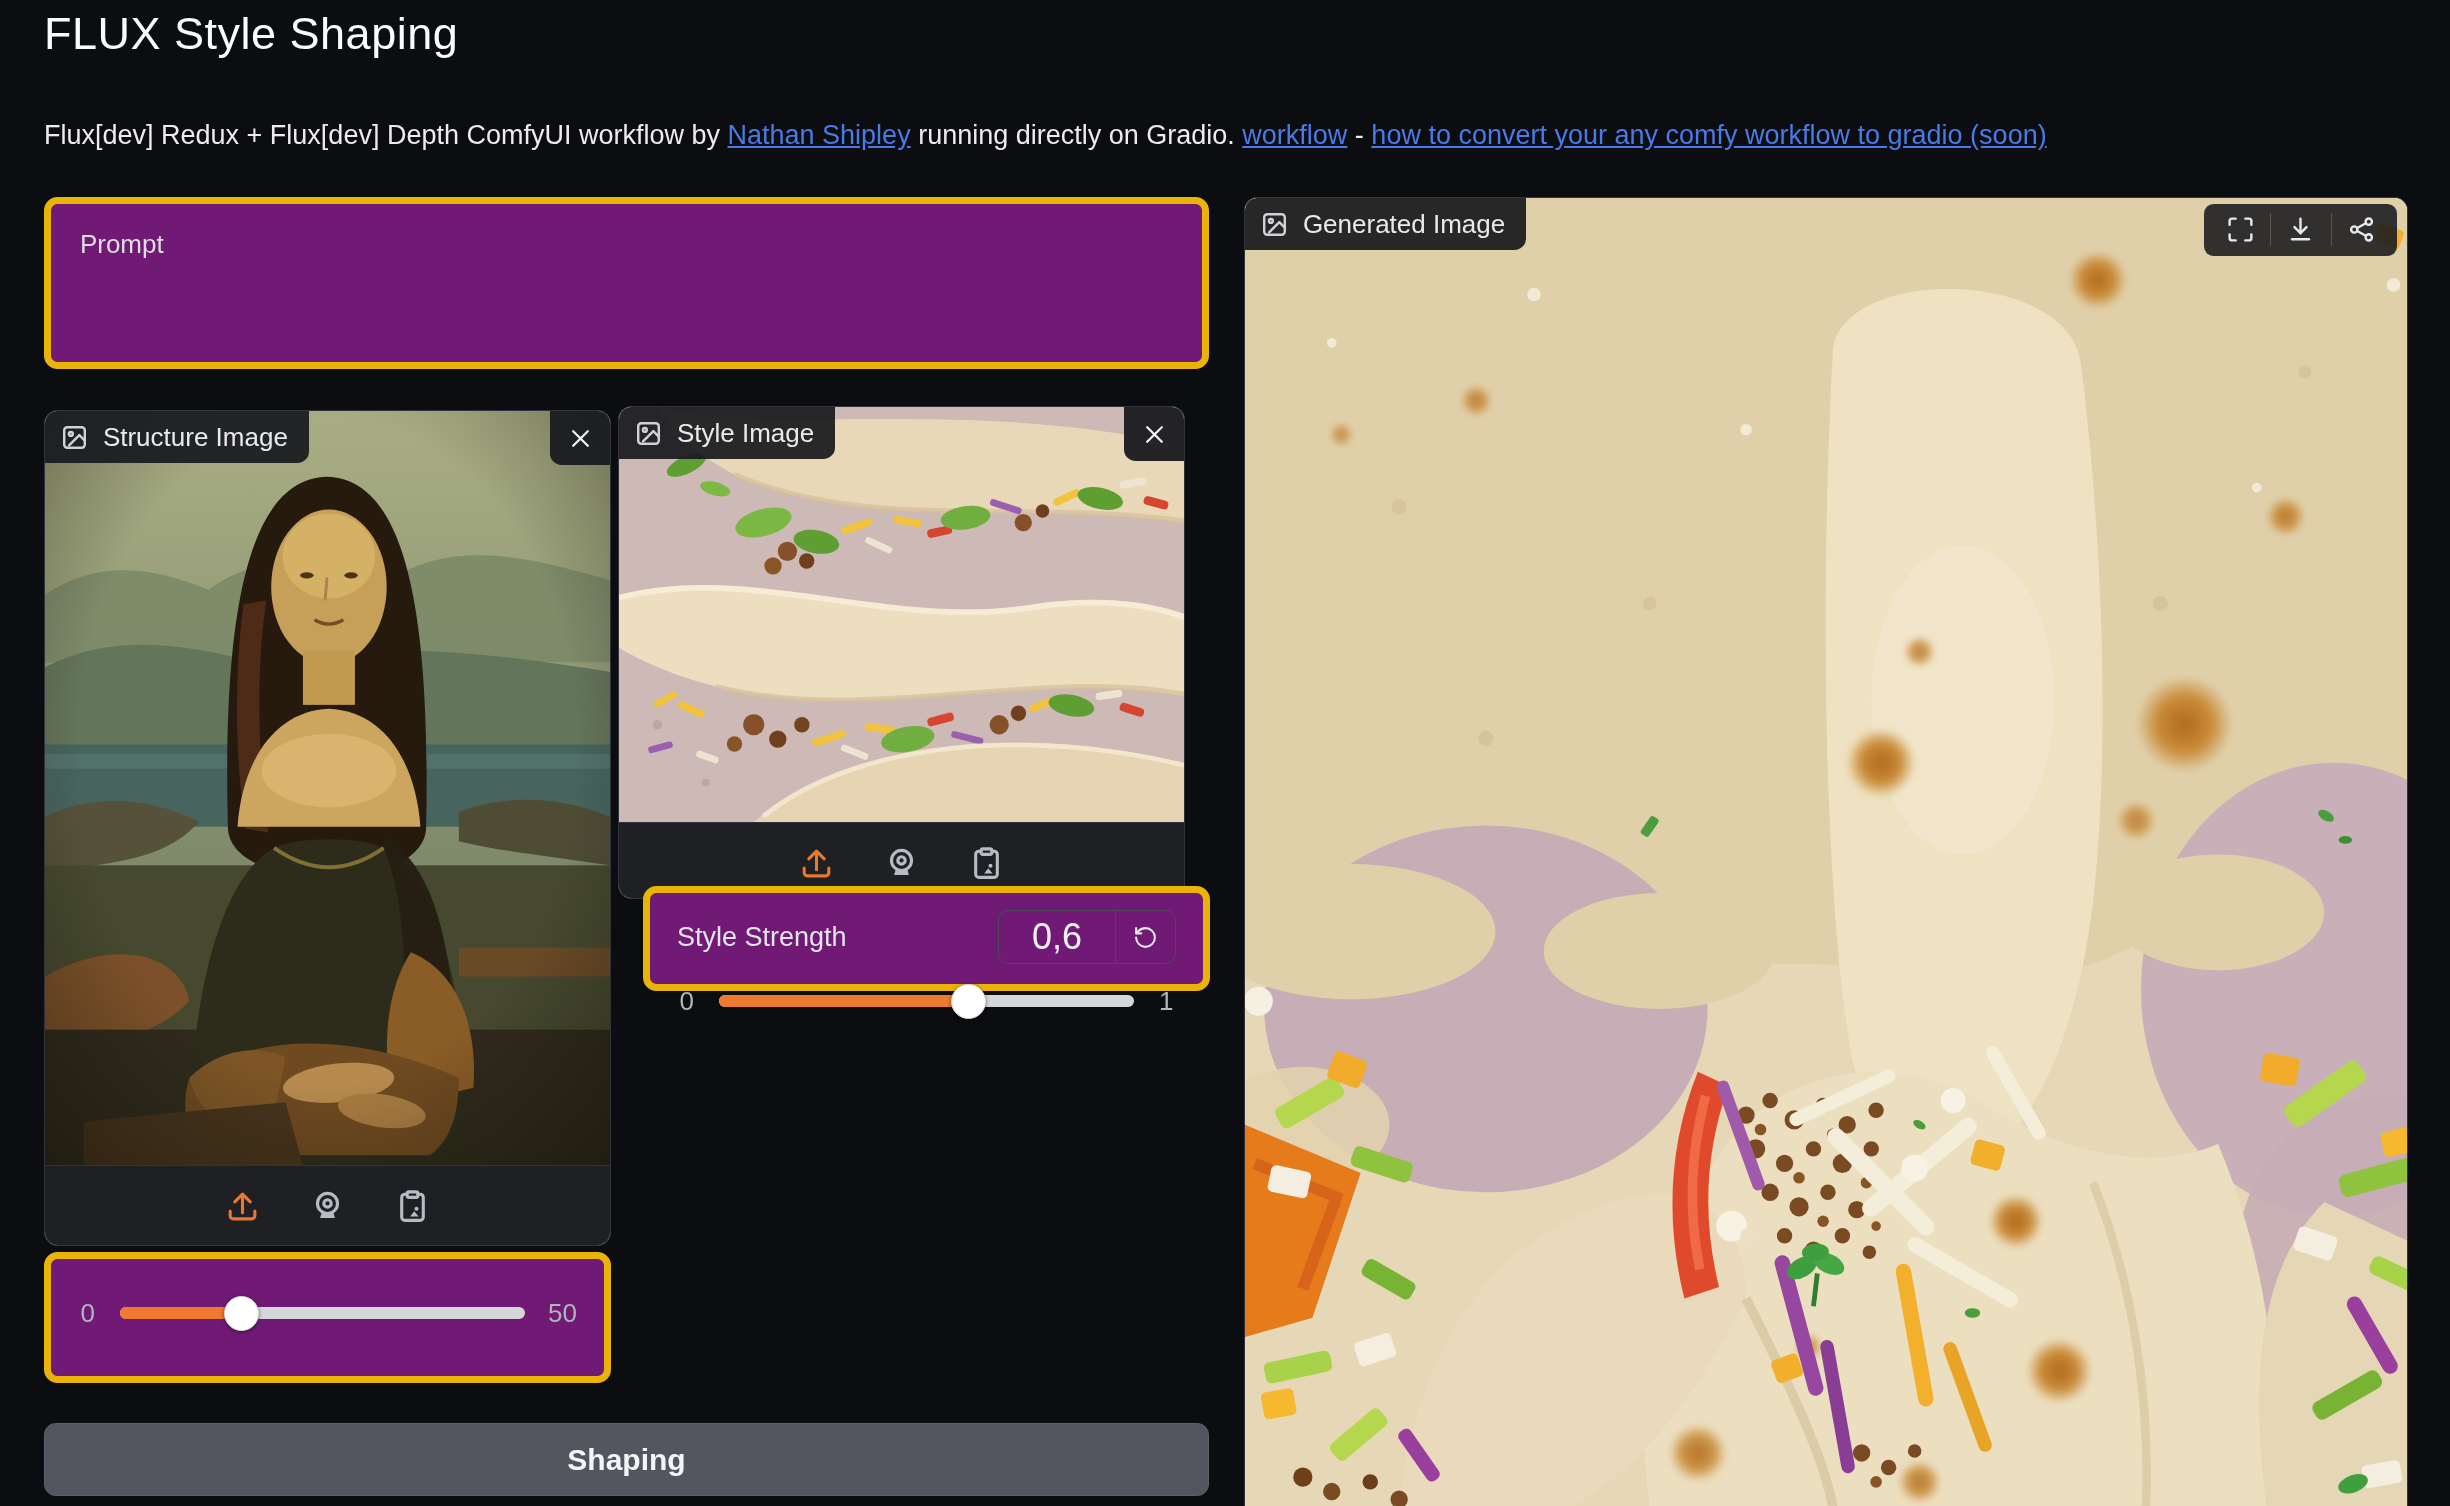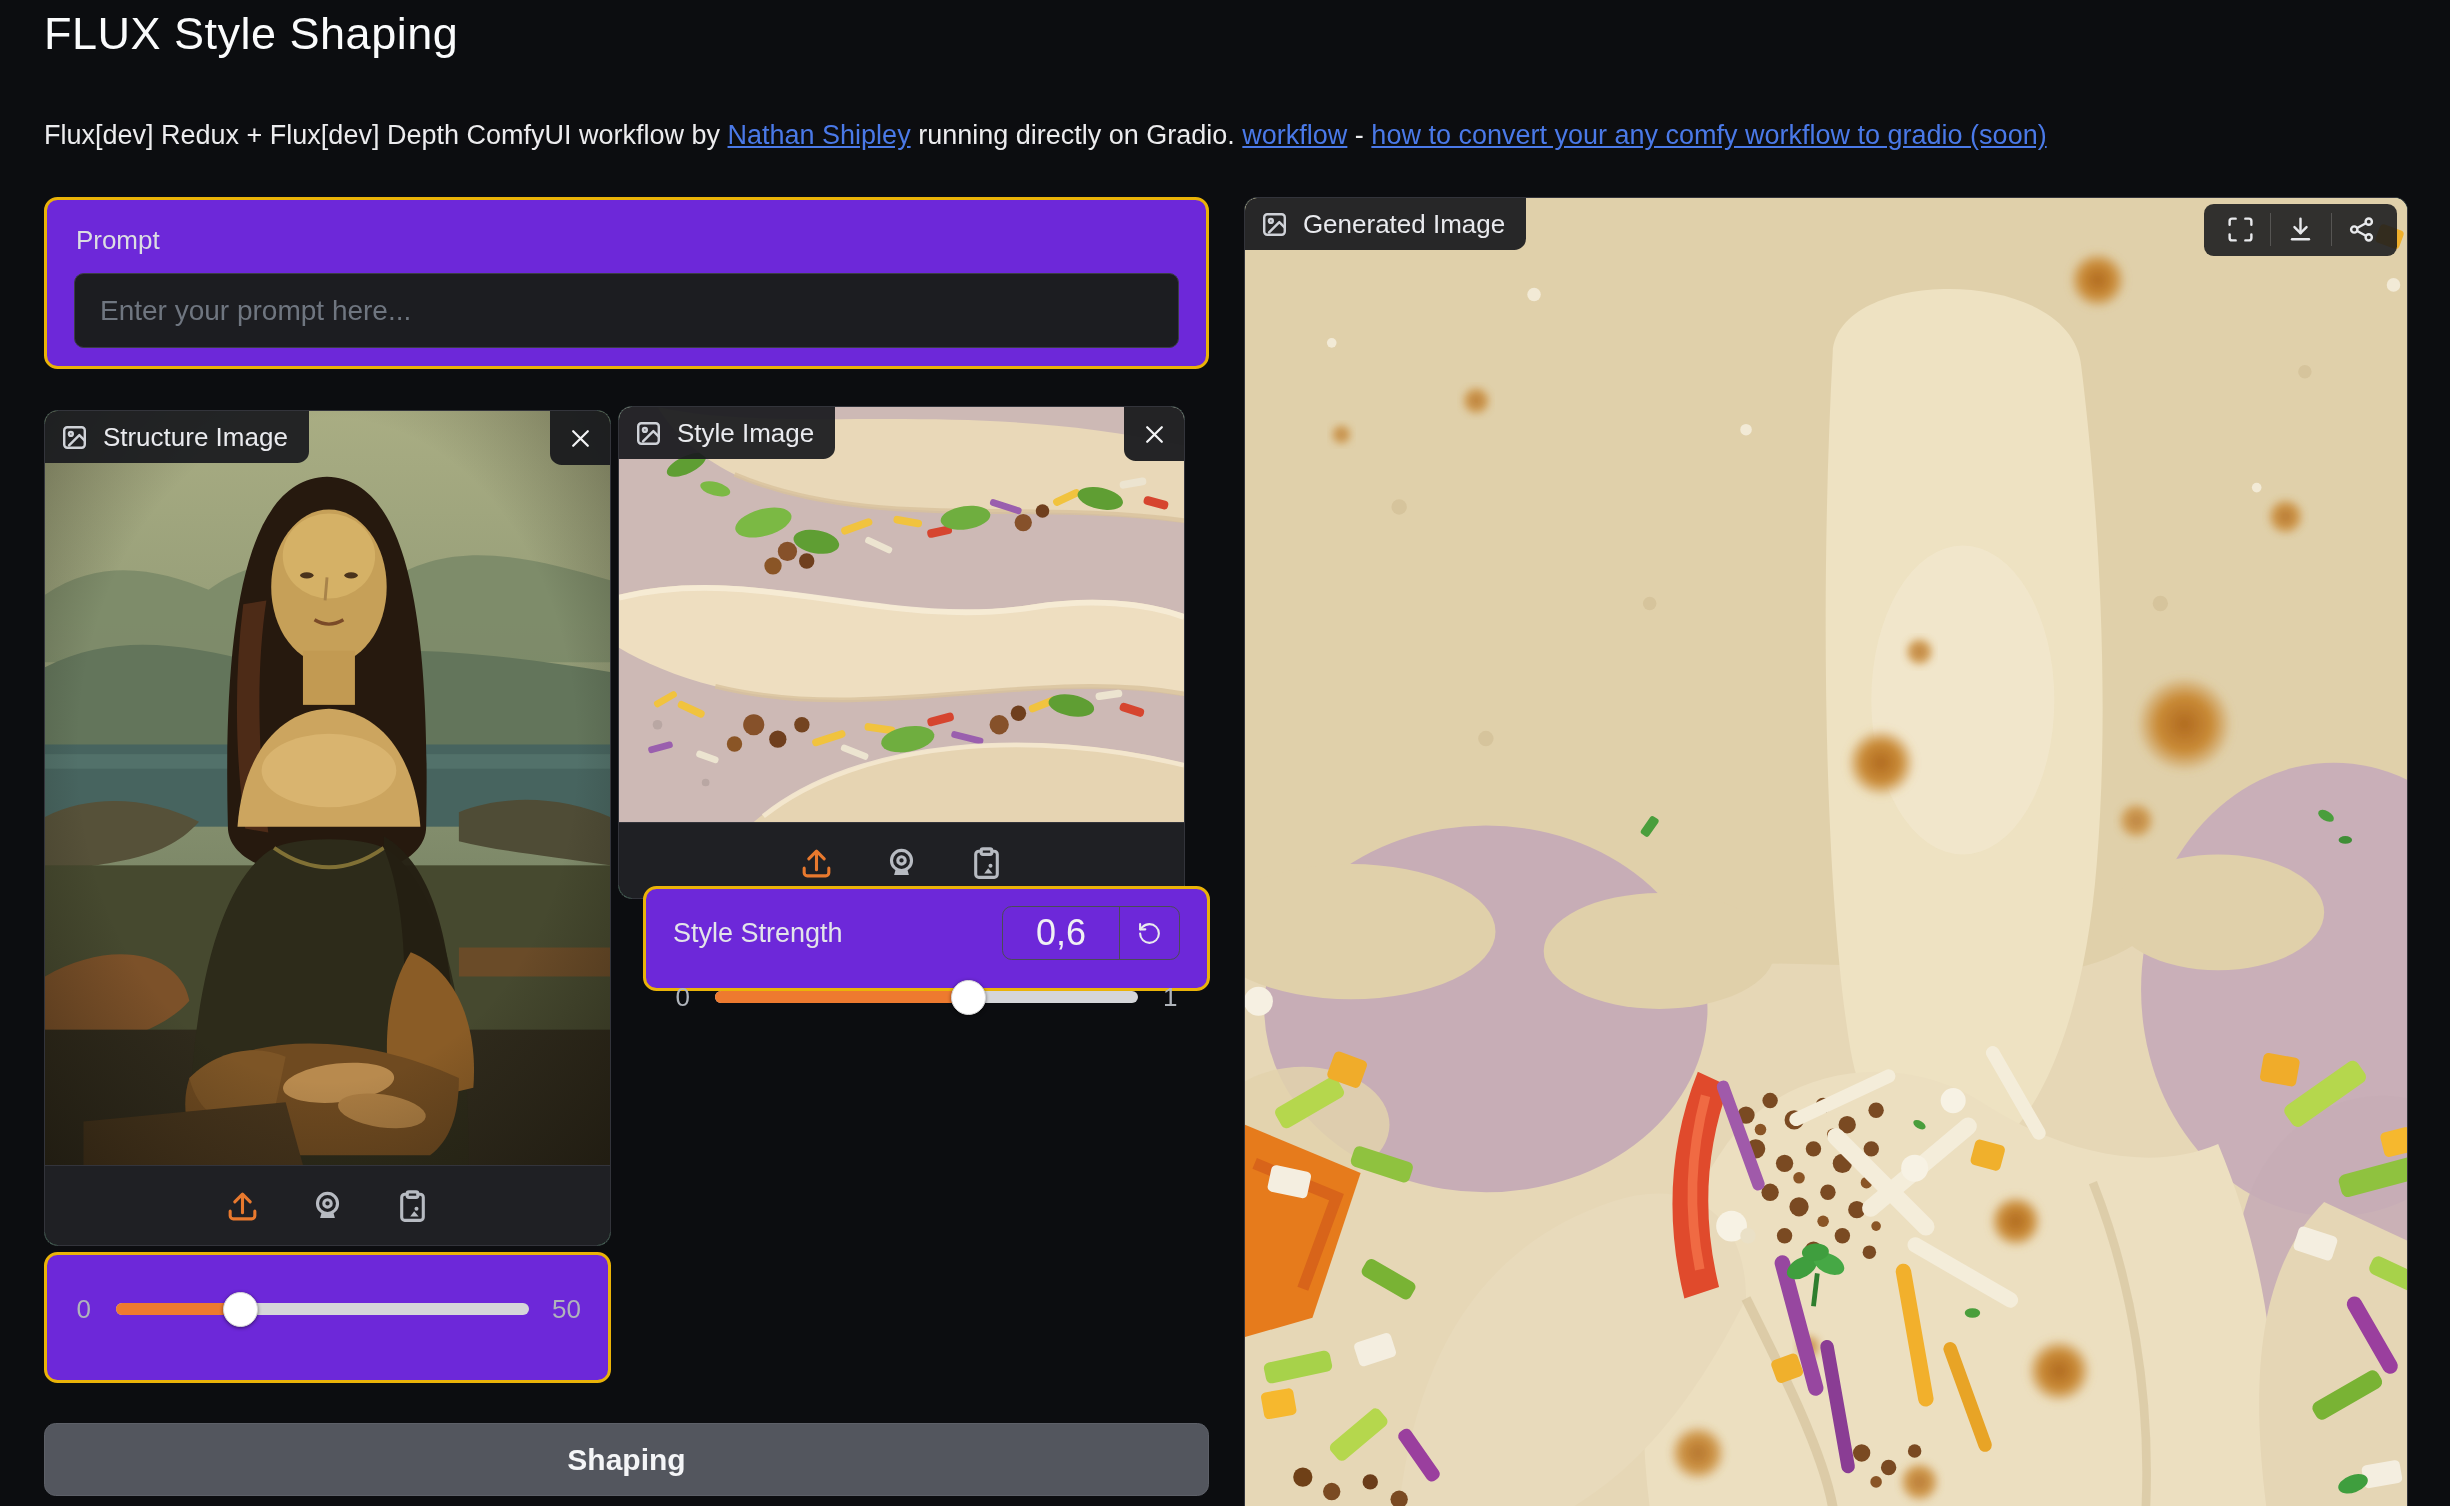--- a/index.html
+++ b/index.html
@@ -3,21 +3,21 @@
 <meta charset="utf-8">
 <style>
   html,body{margin:0;padding:0;background:#0c0d10;}
   body{width:2450px;height:1506px;overflow:hidden;font-family:"Liberation Sans","DejaVu Sans",sans-serif;color:#e7e8ea;}
   .page{position:relative;width:2450px;height:1506px;background:#0c0d10;}
 
   .page-title{position:absolute;left:44px;top:7.7px;margin:0;font-size:45px;font-weight:400;color:#fafbfc;letter-spacing:0.5px;}
   .subtitle{position:absolute;left:44px;top:120px;margin:0;font-size:27px;color:#ececee;white-space:nowrap;}
   .subtitle a{color:#4a79e8;text-decoration:underline;cursor:pointer;}
 
-  .panel{position:absolute;background:#6d28d9;border:3px solid #eab308;border-radius:13.5px;box-sizing:border-box;}
+  .panel{position:absolute;background:#701a75;border:7px solid #eab308;border-radius:13.5px;box-sizing:border-box;}
 
   
   #prompt-panel{left:44px;top:197px;width:1165px;height:172px;padding:21px 27px;}
   .prompt-label{font-size:26px;color:#dcdee2;display:block;margin:3.9px 0 17.4px 1.9px;}
   .prompt-input{width:100%;height:75px;box-sizing:border-box;background:#1c1d21;border:1.4px solid #3b3d44;border-radius:9.7px;
     color:#e7e8ea;font-size:28px;padding:0 25px;font-family:inherit;outline:none;}
   .prompt-input::placeholder{color:#6f7680;}
 
   
   .img-block{position:absolute;border:1px solid #33343b;border-radius:13.5px;overflow:hidden;background:#86efac;box-sizing:border-box;}
@@ -74,21 +74,20 @@
 </head>
 <body>
 
 <div class="page">
 
   <h1 class="page-title">FLUX Style Shaping</h1>
   <p class="subtitle"><span>Flux[dev] Redux + Flux[dev] Depth ComfyUI workflow by </span><a>Nathan Shipley</a><span> running directly on Gradio. </span><a>workflow</a><span> - </span><a>how to convert your any comfy workflow to gradio (soon)</a></p>
 
   <section class="panel" id="prompt-panel">
     <label class="prompt-label">Prompt</label>
-    <input class="prompt-input" placeholder="Enter your prompt here..." style="">
   </section>
 
   <section class="img-block" id="structure-block">
     <div class="img-area">
       <svg class="scene" viewBox="0 0 587 780" preserveAspectRatio="none">
         <defs>
           <linearGradient id="mlSky" x1="0" y1="0" x2="0" y2="1">
             <stop offset="0" stop-color="#a9ad83"></stop>
               <stop offset="0.45" stop-color="#8b9572"></stop>
               <stop offset="1" stop-color="#5c6a52"></stop>

